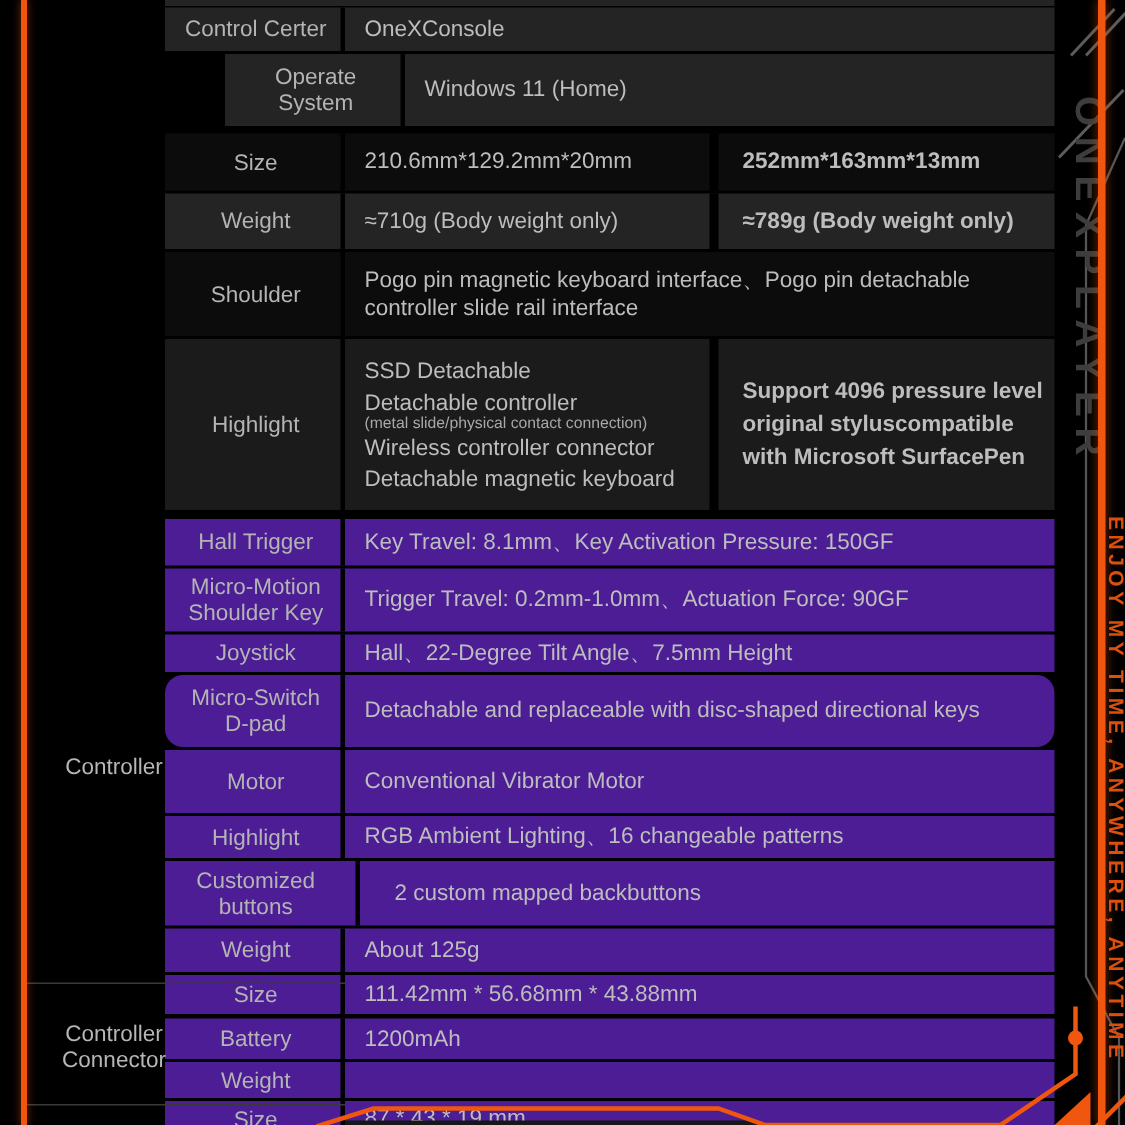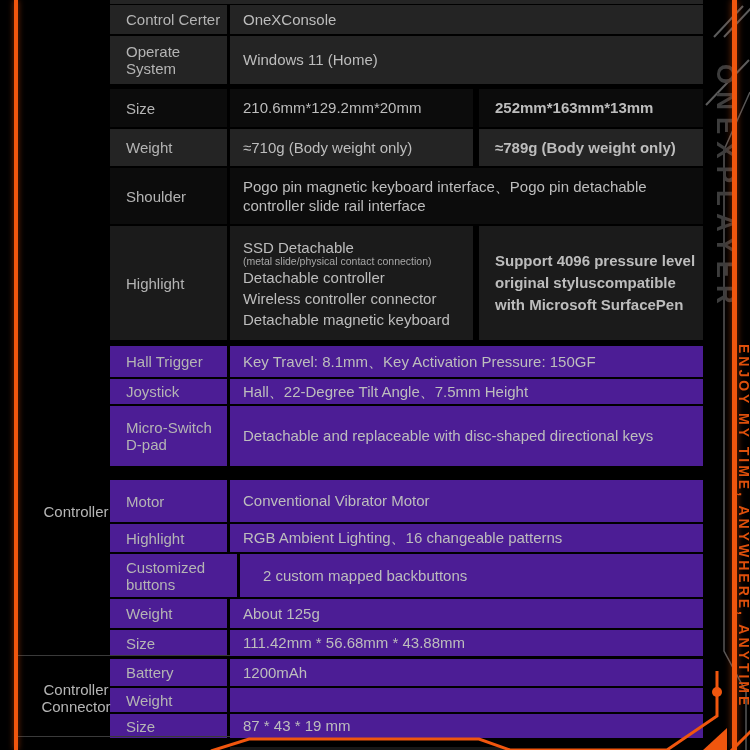--- a/index.html
+++ b/index.html
@@ -24,21 +24,21 @@
   .sliver{position:absolute;left:110px;top:0;width:593px;height:4px;background:#242424;z-index:1;}
   .bstrip{position:absolute;left:230px;top:747px;width:275px;height:3px;background:#171717;z-index:1;}
 
   .row{display:flex;margin-bottom:2px;}
   .light{background:#242424;}
   .dark{background:#0c0c0c;}
   .mid{background:#4c1d95;}
   .hl{background:#1b1b1b;}
 
   .cell{box-sizing:border-box;display:flex;flex-direction:column;justify-content:center;}
-  .label{flex:0 0 117px;width:117px;padding-left:16px;color:#b4b4b4;font-size:15px;line-height:17px;}
+  .label{flex:0 0 117px;width:117px;padding-left:4px;color:#b4b4b4;font-size:15px;line-height:17px;text-align:center;}
   .ldiv{flex:0 0 3px;background:#000;}
   .value{flex:1;padding-left:13px;padding-right:18px;color:#bdbdbd;font-size:15px;line-height:19.5px;}
   .value.split{flex:0 0 243px;}
   .vgap{flex:0 0 6px;background:#000;}
   .value.split2{flex:1;padding-left:16px;padding-right:6px;line-height:22px;font-weight:bold;}
   .vline{line-height:21px;}
   .vline.small{font-size:10.5px;line-height:11px;margin-top:-2px;color:#a8a8a8;}
 
   
   .brand-vert{position:absolute;left:710px;top:64px;height:272px;overflow:hidden;writing-mode:vertical-rl;
@@ -67,21 +67,21 @@
 
   <div class="sliver"></div>
   <div id="spec-table">
       <div class="row light" style="height: 29px; margin-bottom: 2px;">
         <div class="cell label">
           <div>Control Certer</div>
         </div>
         <div class="ldiv"></div>
         <div class="cell value">OneXConsole</div>
       </div>
-      <div class="row light" style="height: 48px; margin-bottom: 5px;">
+      <div class="row light" style="height: 48px; margin-bottom: 5px; margin-left: 40px;">
         <div class="cell label">
           <div>Operate</div>
           <div>System</div>
         </div>
         <div class="ldiv"></div>
         <div class="cell value">Windows 11 (Home)</div>
       </div>
       <div class="row dark" style="height: 38px; margin-bottom: 2px;">
         <div class="cell label">
           <div>Size</div>
@@ -107,43 +107,51 @@
         <div class="ldiv"></div>
         <div class="cell value">Pogo pin magnetic keyboard interface、Pogo pin detachable controller slide rail interface</div>
       </div>
       <div class="row hl" style="height: 114px; margin-bottom: 6px;">
         <div class="cell label">
           <div>Highlight</div>
         </div>
         <div class="ldiv"></div>
         <div class="cell value split">
           <div class="vline">SSD Detachable</div>
+          <div class="vline">Detachable controller</div>
           <div class="vline small">(metal slide/physical contact connection)</div>
-          <div class="vline">Detachable controller</div>
           <div class="vline">Wireless controller connector</div>
           <div class="vline">Detachable magnetic keyboard</div>
         </div>
         <div class="vgap"></div>
         <div class="cell value split2">Support 4096 pressure level original styluscompatible with Microsoft SurfacePen</div>
       </div>
       <div class="row mid" style="height: 31px; margin-bottom: 2px;">
         <div class="cell label">
           <div>Hall Trigger</div>
         </div>
         <div class="ldiv"></div>
         <div class="cell value">Key Travel: 8.1mm、Key Activation Pressure: 150GF</div>
       </div>
+      <div class="row mid" style="height: 42px; margin-bottom: 2px;">
+        <div class="cell label">
+          <div>Micro-Motion</div>
+          <div>Shoulder Key</div>
+        </div>
+        <div class="ldiv"></div>
+        <div class="cell value">Trigger Travel: 0.2mm-1.0mm、Actuation Force: 90GF</div>
+      </div>
       <div class="row mid" style="height: 25px; margin-bottom: 2px;">
         <div class="cell label">
           <div>Joystick</div>
         </div>
         <div class="ldiv"></div>
         <div class="cell value">Hall、22-Degree Tilt Angle、7.5mm Height</div>
       </div>
-      <div class="row mid" style="height: 60px; margin-bottom: 14px;">
+      <div class="row mid" style="height: 48px; margin-bottom: 2px; border-radius: 12px;">
         <div class="cell label">
           <div>Micro-Switch</div>
           <div>D-pad</div>
         </div>
         <div class="ldiv"></div>
         <div class="cell value">Detachable and replaceable with disc-shaped directional keys</div>
       </div>
       <div class="row mid" style="height: 42px; margin-bottom: 2px;">
         <div class="cell label">
           <div>Motor</div>

